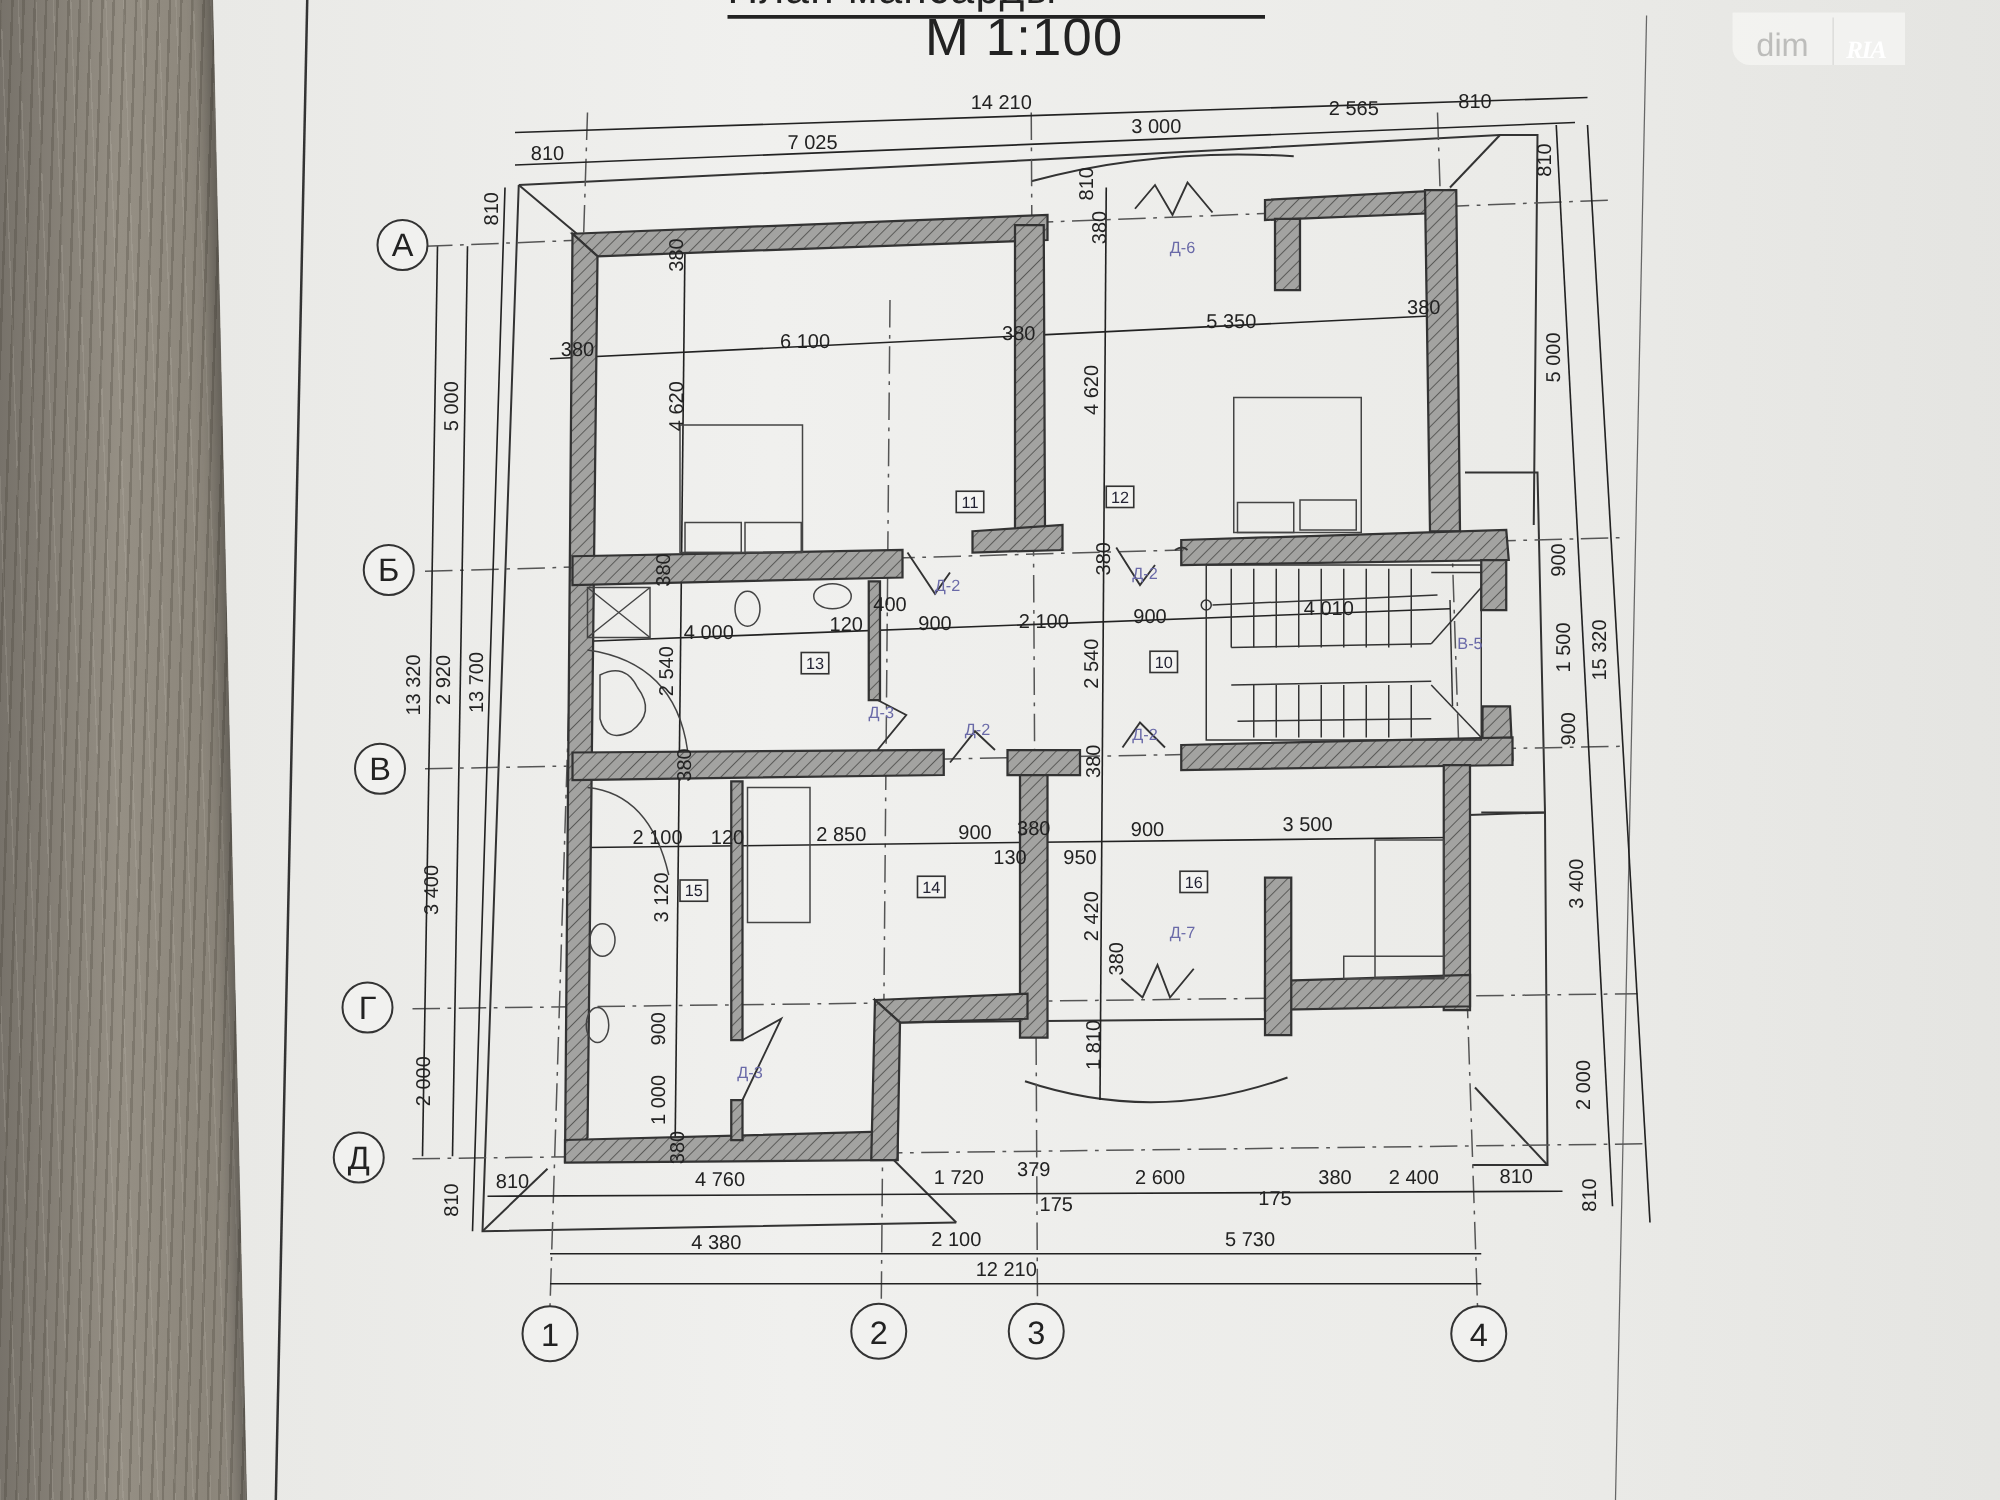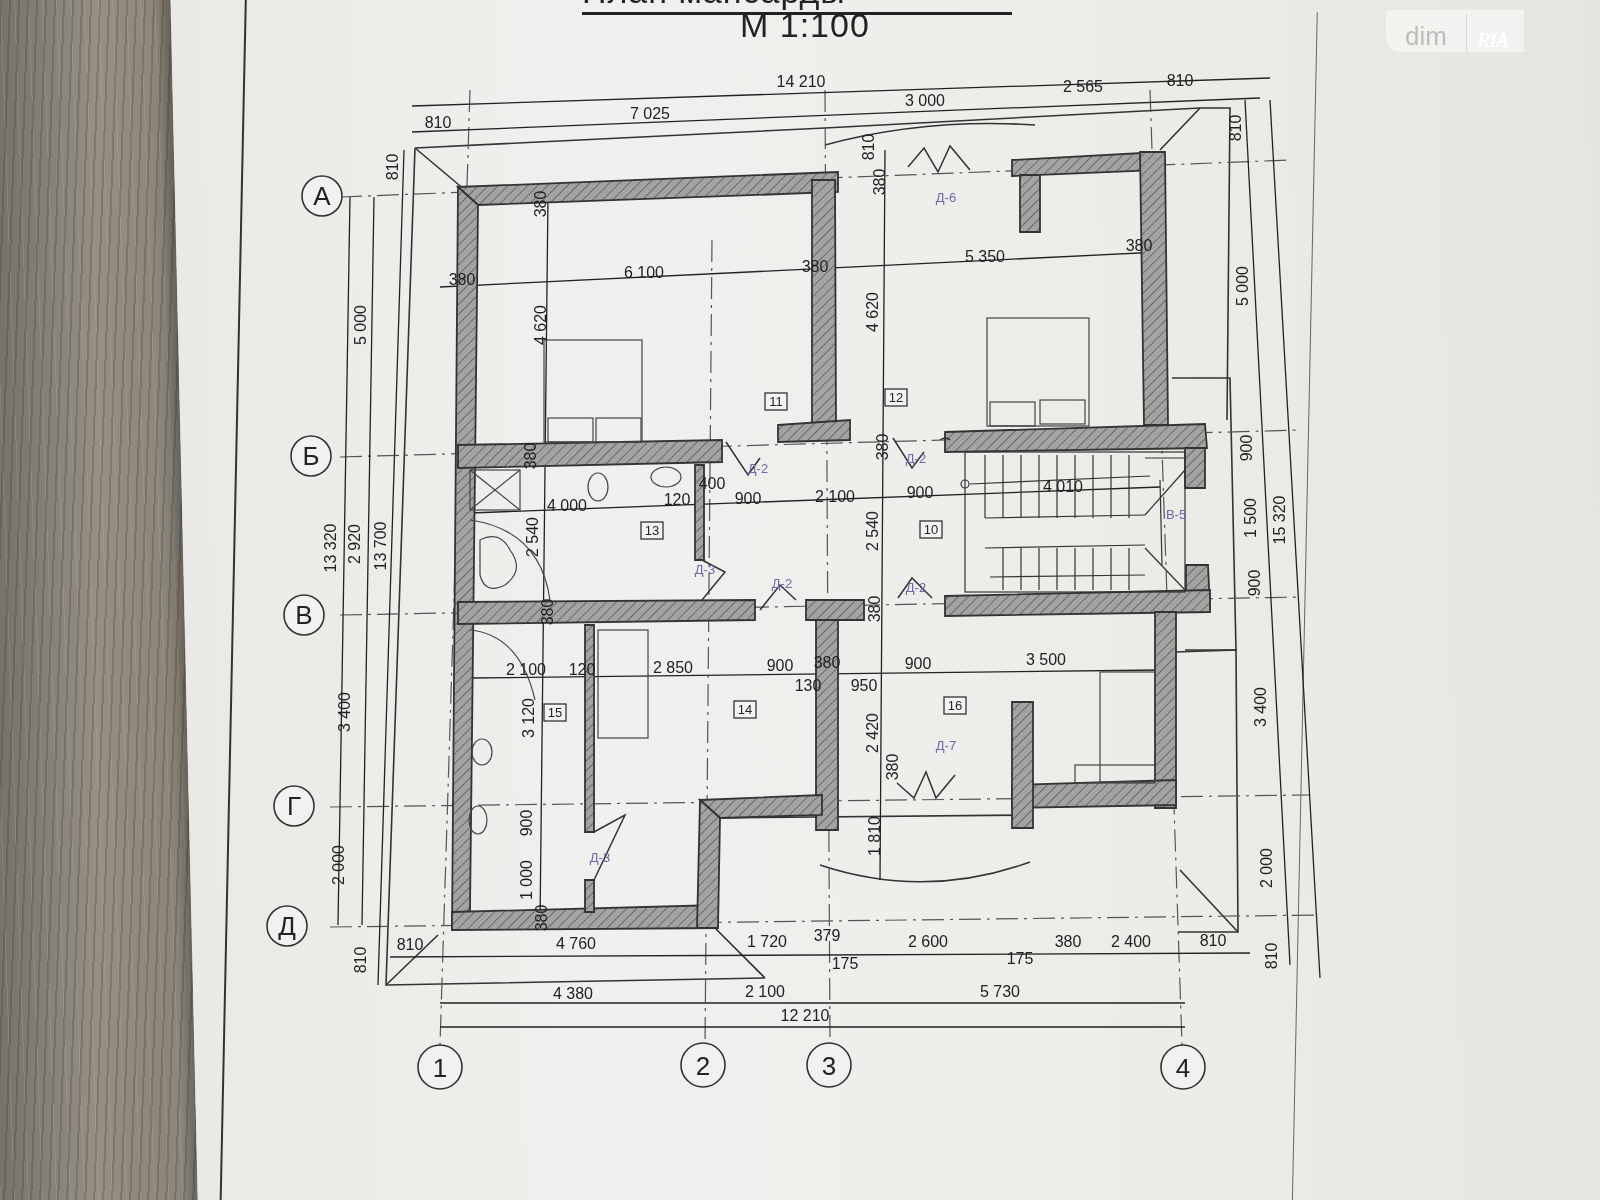--- a/index.html
+++ b/index.html
@@ -10,21 +10,21 @@
       repeating-linear-gradient(92deg,rgba(60,55,45,.25) 0 2px,transparent 2px 9px),
       repeating-linear-gradient(88deg,rgba(200,195,185,.18) 0 1px,transparent 1px 14px),
       linear-gradient(90deg,#77726a,#958f84 40%,#8b857a 70%,#a09a90);}
   .paper{position:absolute;left:170px;top:-20px;width:1460px;height:1260px;
     background:linear-gradient(90deg,#e9e9e6,#f0f0ee 30%,#ebebe8 70%,#e4e4e1);
     transform:rotate(-1.3deg);transform-origin:0 0;box-shadow:-6px 0 14px rgba(0,0,0,.35);}
   .paper-border{position:absolute;left:245px;top:-10px;width:1070px;height:1230px;
     border-left:2px solid #333;border-right:1.5px solid #666;transform:rotate(1.2deg);transform-origin:0 0;}
   .title{position:absolute;left:582px;top:-28px;font-size:34px;color:#222;
     border-bottom:3px solid #222;width:430px;height:40px;overflow:hidden;letter-spacing:1px;}
-  .scale{position:absolute;left:740px;top:6px;font-size:34px;color:#222;letter-spacing:1px;}
+  .scale{position:absolute;left:740px;top:6px;font-size:42px;color:#222;letter-spacing:1px;}
   svg.plan{position:absolute;left:0;top:0;}
   .badge{position:absolute;left:1386px;top:10px;width:138px;height:42px;
     background:rgba(245,245,243,.8);border-radius:0 0 0 14px;display:flex;align-items:flex-end;}
   .badge .dim{font-size:26px;color:#bdbdbb;width:80px;text-align:center;}
   .badge .sep{width:1px;height:38px;background:#d7d7d5;}
   .badge .ria{font-family:"Liberation Serif",serif;font-weight:bold;font-size:20px;color:#ffffff;
     margin-left:10px;font-style:italic;letter-spacing:-1px;}
   .dim-t{font-size:16px;fill:#222;font-family:"Liberation Sans",sans-serif;}
   .axis-t{font-size:26px;fill:#222;font-family:"Liberation Sans",sans-serif;}
   .room-t{font-size:13px;fill:#223;font-family:"Liberation Sans",sans-serif;}

